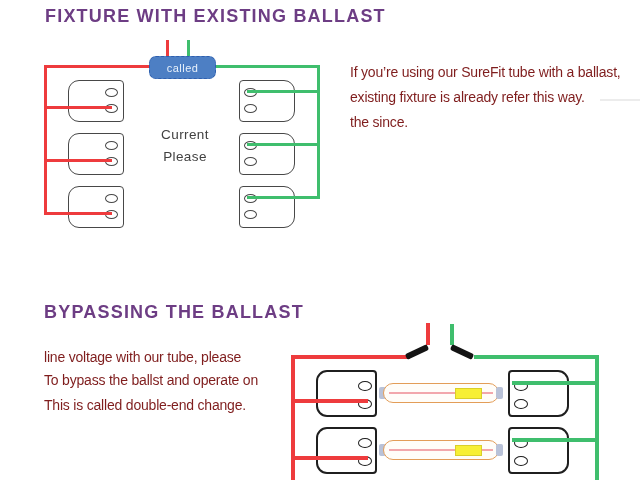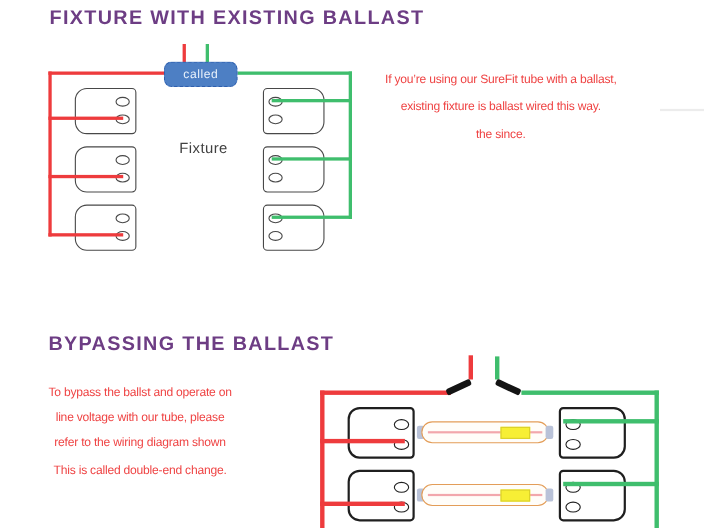--- a/index.html
+++ b/index.html
@@ -11,21 +11,21 @@
   .abs{position:absolute;}
 
   
   .sec-title{
     position:absolute;
     font-size:18px;font-weight:bold;letter-spacing:1.2px;
     color:#6d3d84;white-space:nowrap;
   }
 
   
-  .para{position:absolute;color:#ef4444;font-size:11px;letter-spacing:-0.2px;text-align:center;}
+  .para{position:absolute;color:#7f1d1d;font-size:14px;letter-spacing:-0.2px;}
   .para .pline{white-space:nowrap;}
   .para-right .pline{line-height:25px;}
   .para-left .pline{line-height:22.7px;}
 
   
   .wire{position:absolute;z-index:3;}
   .red{background:#ee3b3d;}
   .green{background:#3fbe6d;}
   .blacknut{position:absolute;background:#141414;border-radius:2px;z-index:4;}
 
@@ -114,38 +114,38 @@
   <div class="socket top faces-left" style="left:239px;top:133px;">
     <div class="pin" style="left:4px;top:7px;"></div>
     <div class="pin" style="left:4px;top:23px;"></div>
   </div>
   <div class="socket top faces-left" style="left:239px;top:186px;">
     <div class="pin" style="left:4px;top:7px;"></div>
     <div class="pin" style="left:4px;top:23px;"></div>
   </div>
 
   <div class="fixture-label">
-    <div>Fixture</div>
+    <div>Current</div>
+    <div>Please</div>
   </div>
 </div>
 
 <div class="para para-right" style="left:350px;top:60px;">
   <div class="pline">If you’re using our SureFit tube with a ballast,</div>
-  <div class="pline">existing fixture is ballast wired this way.</div>
+  <div class="pline">existing fixture is already refer this way.</div>
   <div class="pline">the since.</div>
 </div>
 
 <div class="artifact" style="left:600px;top:99px;width:40px;height:2px;"></div>
 
 <div class="sec-title" style="left:44px;top:302px;">BYPASSING THE BALLAST</div>
 
 <div class="para para-left" style="left:44px;top:346px;">
+  <div class="pline">line voltage with our tube, please</div>
   <div class="pline">To bypass the ballst and operate on</div>
-  <div class="pline">line voltage with our tube, please</div>
-  <div class="pline">refer to the wiring diagram shown</div>
   <div class="pline" style="margin-top:3px;">This is called double-end change.</div>
 </div>
 
 <div>
 
   <div class="wire red" style="left:426px;top:323px;width:4px;height:22px;"></div>
   <div class="wire green" style="left:450px;top:324px;width:4px;height:21px;"></div>
 
   <div class="blacknut" style="left:405px;top:349px;width:24px;height:6px;transform:rotate(-25deg);"></div>
   <div class="blacknut" style="left:450px;top:349px;width:24px;height:6px;transform:rotate(25deg);"></div>

